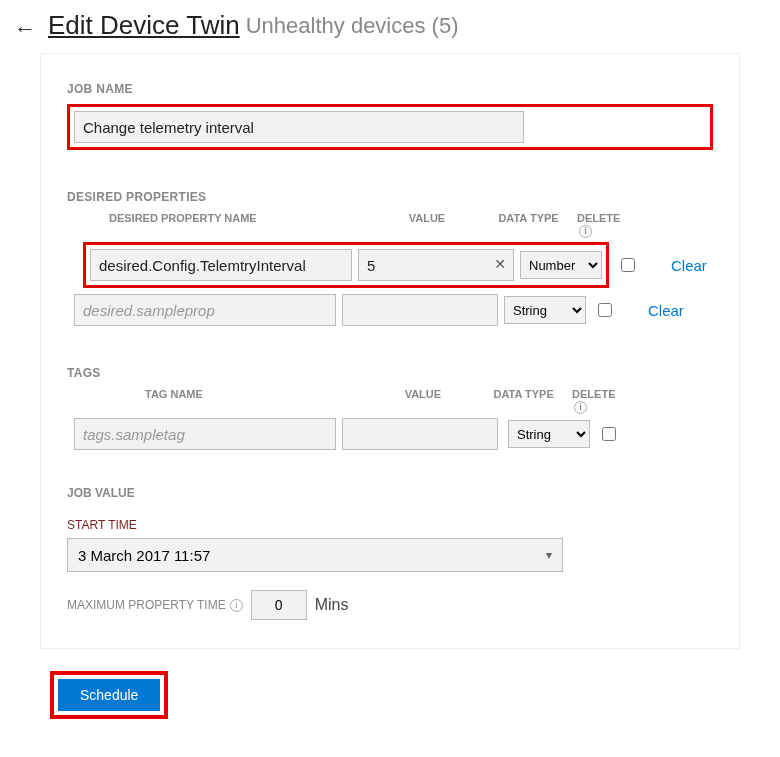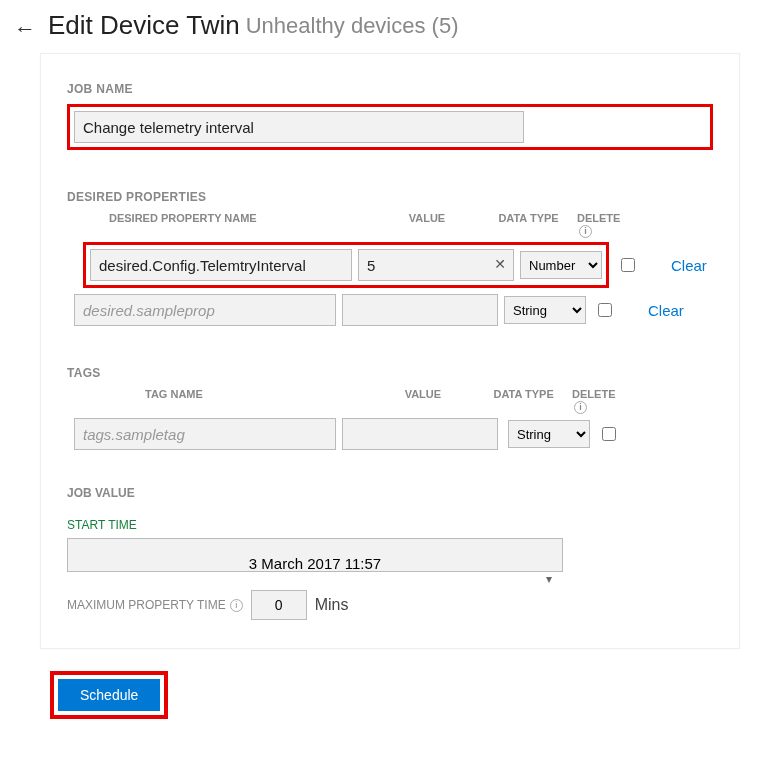--- a/index.html
+++ b/index.html
@@ -22,20 +22,21 @@
     .back-arrow {
       font-size: 22px;
       color: #333;
       margin-right: 12px;
       cursor: pointer;
     }
     .page-title {
       font-size: 26px;
       font-weight: 300;
       color: #222;
+      text-decoration: underline;
     }
     .page-subtitle {
       font-size: 22px;
       font-weight: 300;
       color: #888;
       margin-left: 6px;
     }
     .panel {
       background: #fff;
       border: 1px solid #eee;
@@ -160,35 +161,34 @@
       margin-right: 10px;
     }
     .jobtime-label {
       font-size: 12px;
       color: #888;
       font-weight: 600;
       margin-bottom: 18px;
     }
     .starttime-label {
       font-size: 12px;
-      color: #15803d;
+      color: #7f1d1d;
       margin-bottom: 6px;
     }
     .starttime-select {
       display: flex;
       align-items: center;
       border: 1px solid #bbb;
       background: #f2f2f2;
       height: 34px;
       padding: 16px 10px;
       width: 496px;
       font-size: 15px;
       cursor: pointer;
       margin-bottom: 18px;
-      flex-direction: column;
     }
     .starttime-select .chevron {
       margin-left: auto;
       font-size: 12px;
       color: #666;
     }
     .maxexec-row {
       display: flex;
       align-items: center;
       font-size: 12px;

